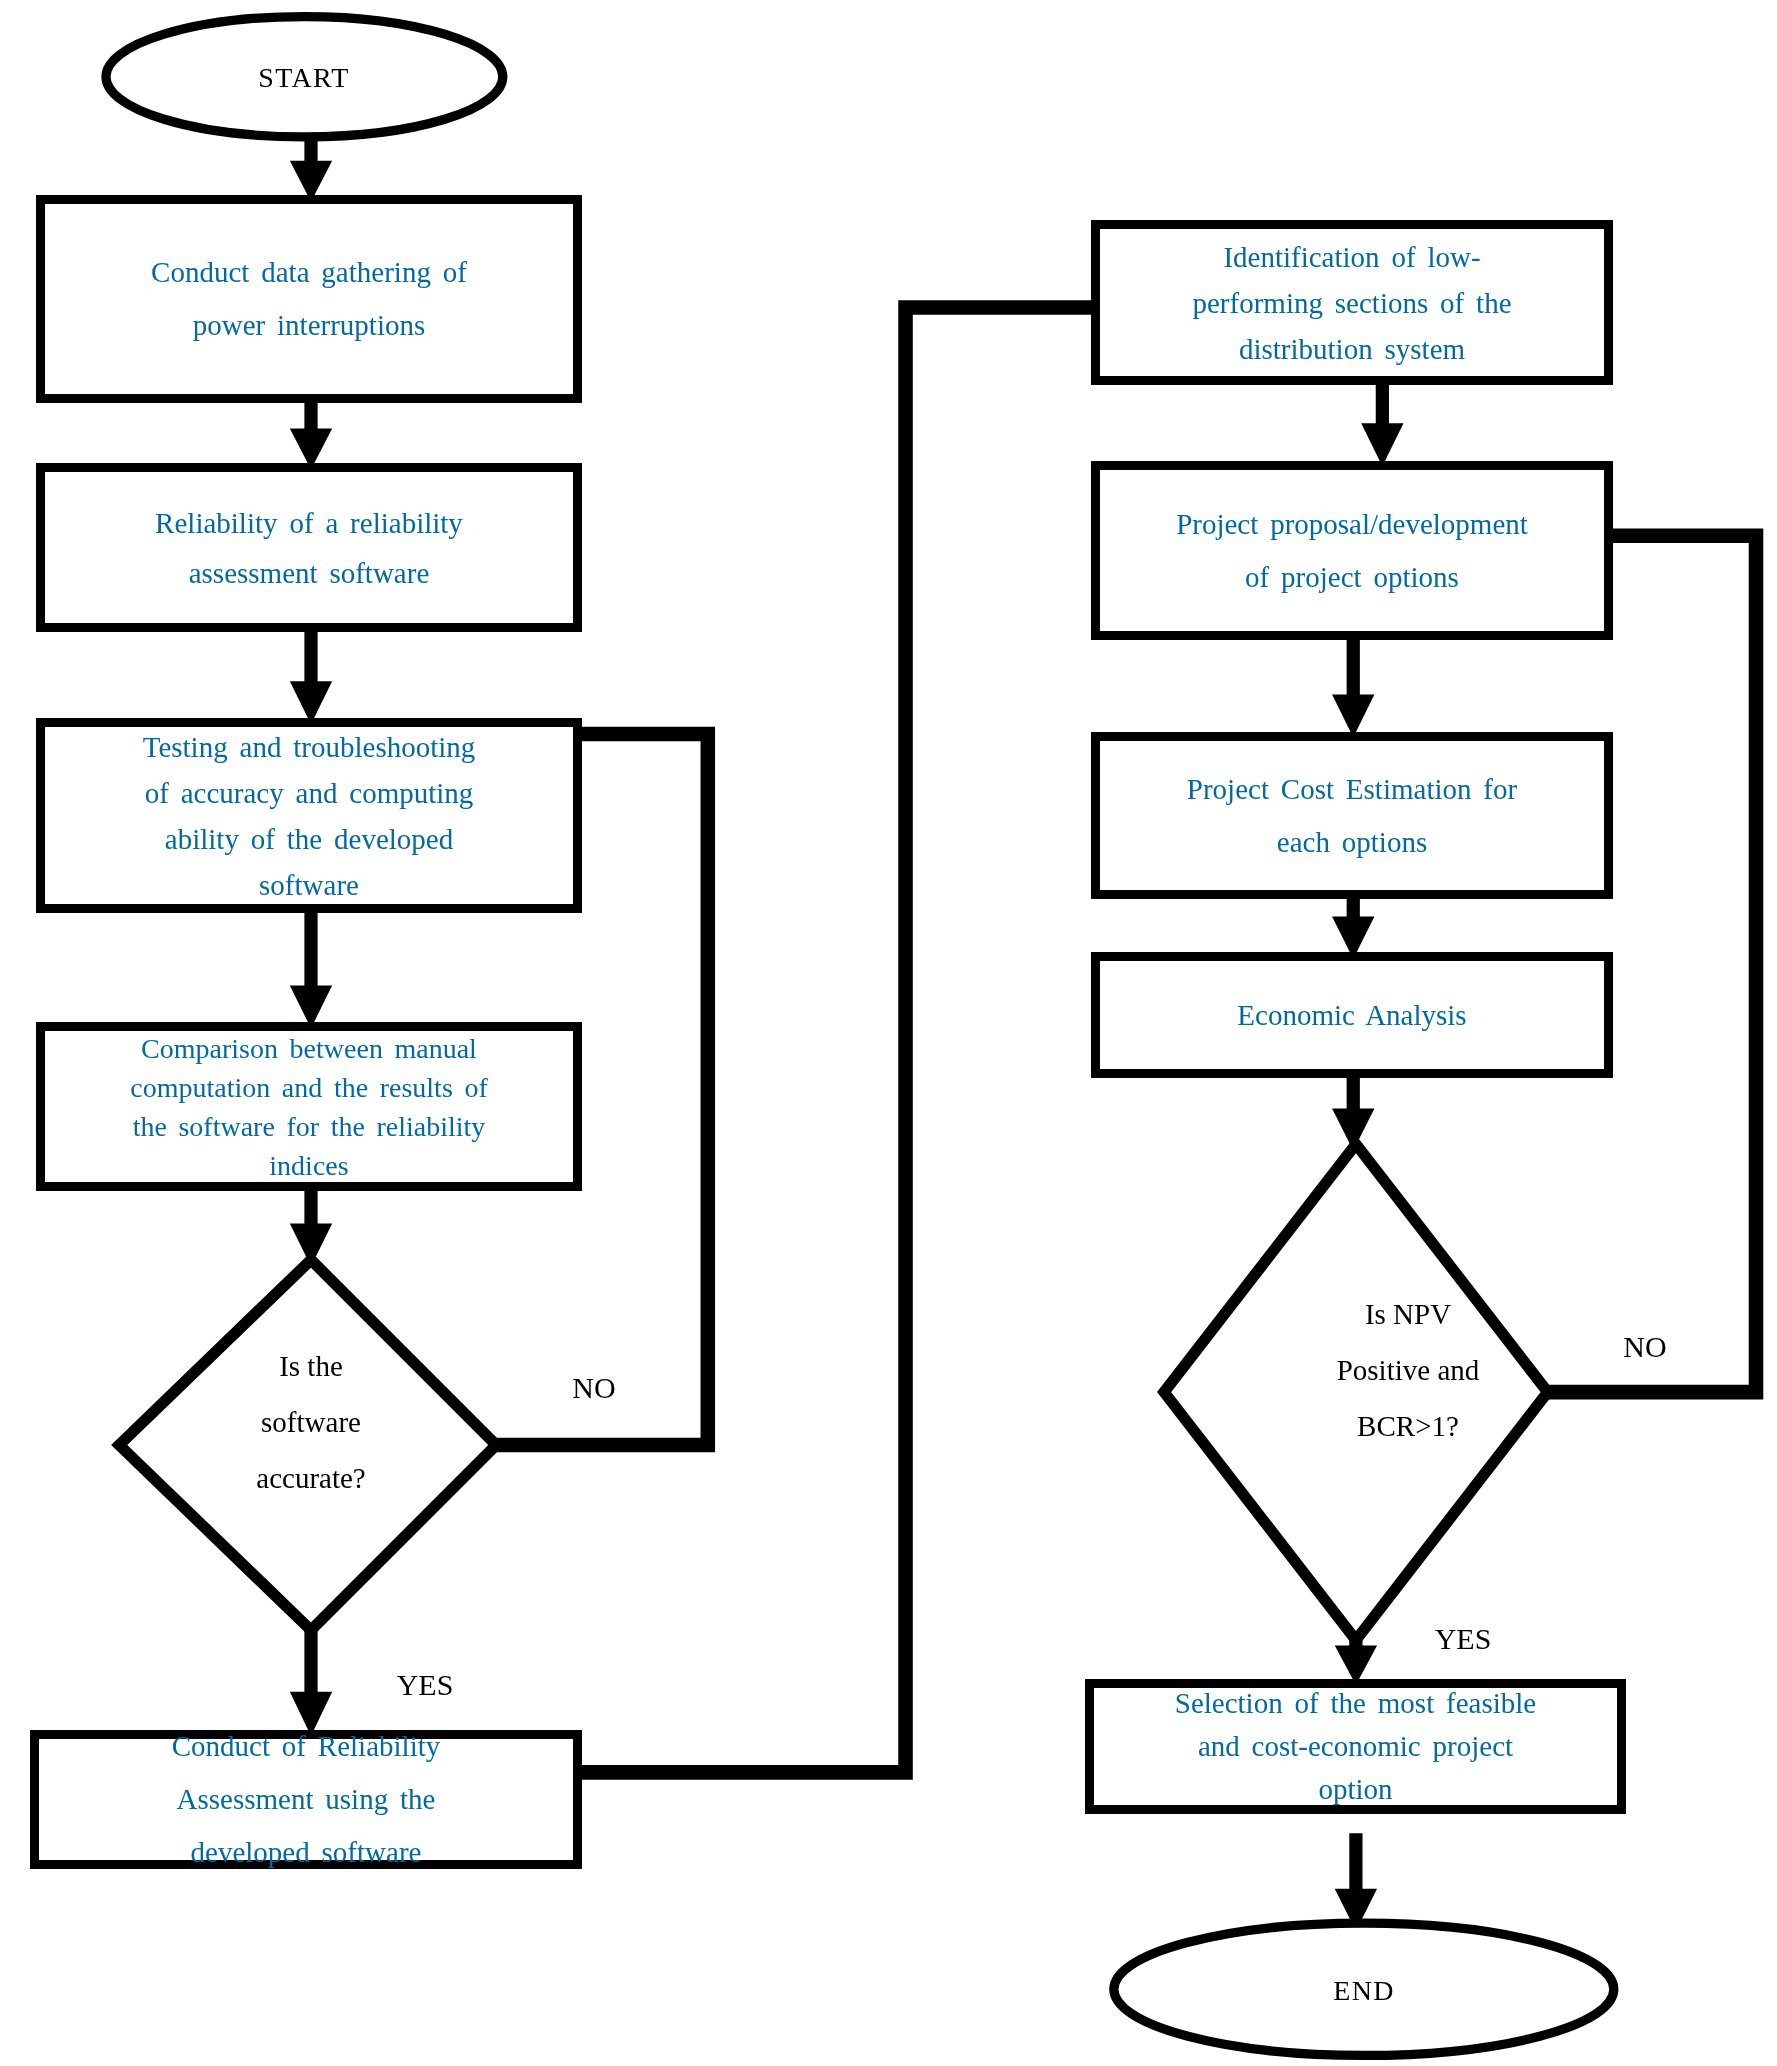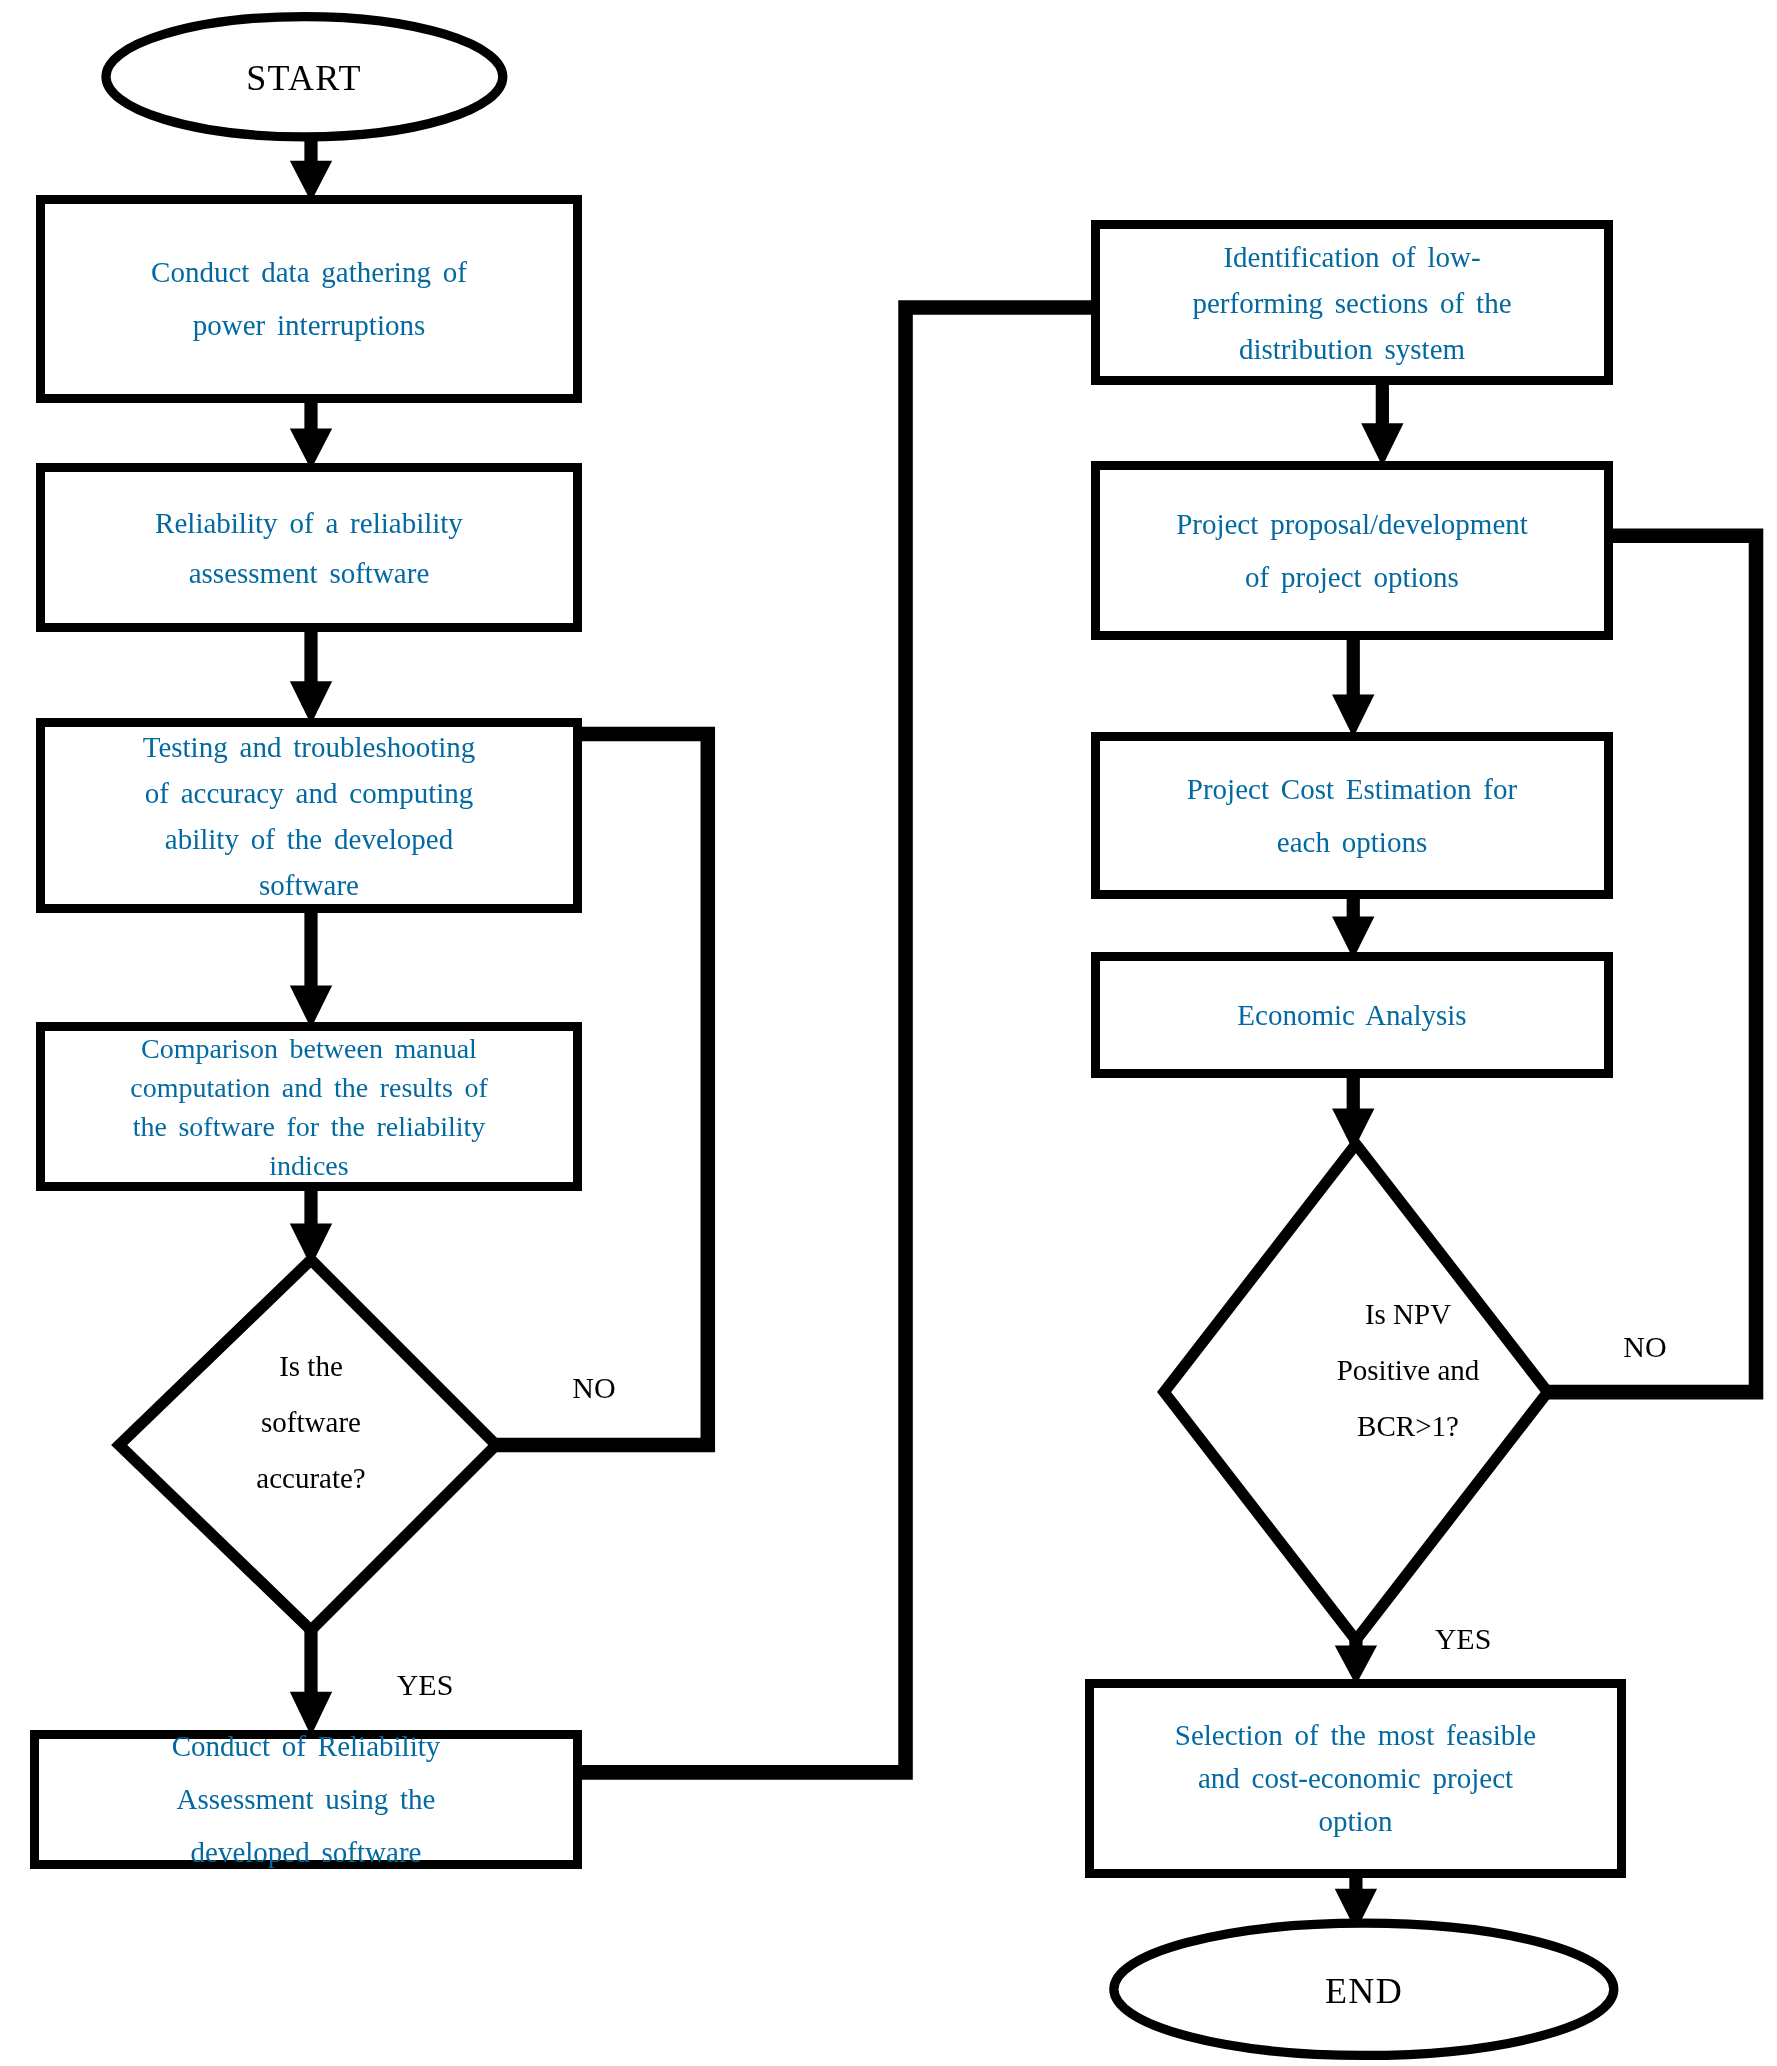--- a/index.html
+++ b/index.html
@@ -20,21 +20,21 @@
   .lh80 .lbl { line-height:53px; }
   .lh76 .lbl { line-height:50px; }
   .lh70 .lbl { line-height:46px; }
   .lh65 .lbl { line-height:43px; }
   .lh59 .lbl { line-height:39px; font-size:28px; }
   .free-label {
     position:absolute; transform:translate(-50%,-50%); z-index:3;
     font-size:30px; text-align:center; white-space:pre-line; color:#000;
   }
   .shape-label { line-height:56px; font-size:29px; }
-  .terminator-label { font-size:36px; letter-spacing:1.3px; }
+  .terminator-label { font-size:28px; letter-spacing:1.3px; }
 </style>
 </head>
 <body>
 
 <div class="stage">
 
   <svg class="layer" width="1778" height="2066" viewBox="0 0 2688 3124">
 
     <path d="M 735 2185 H 1070 V 1110 H 875" fill="none" stroke="#000" stroke-width="22"></path>
     <path d="M 868 2680 H 1369 V 465 H 1662" fill="none" stroke="#000" stroke-width="22"></path>
@@ -119,21 +119,21 @@
 
   <div class="node lh80" style="left:1091px; top:732px; width:522px; height:167px;">
     <span class="lbl">Project Cost Estimation for
 each options</span>
   </div>
 
   <div class="node lh80" style="left:1091px; top:952px; width:522px; height:126px;">
     <span class="lbl">Economic Analysis</span>
   </div>
 
-  <div class="node lh65" style="left:1085px; top:1679px; width:541px; height:199px;">
+  <div class="node lh65" style="left:1085px; top:1679px; width:541px; height:135px;">
     <span class="lbl">Selection of the most feasible
 and cost-economic project
 option</span>
   </div>
 
   <div class="free-label terminator-label" style="left:304px; top:78px;">START</div>
 
   <div class="free-label shape-label" style="left:311px; top:1422px;">Is the
 software
 accurate?</div>

